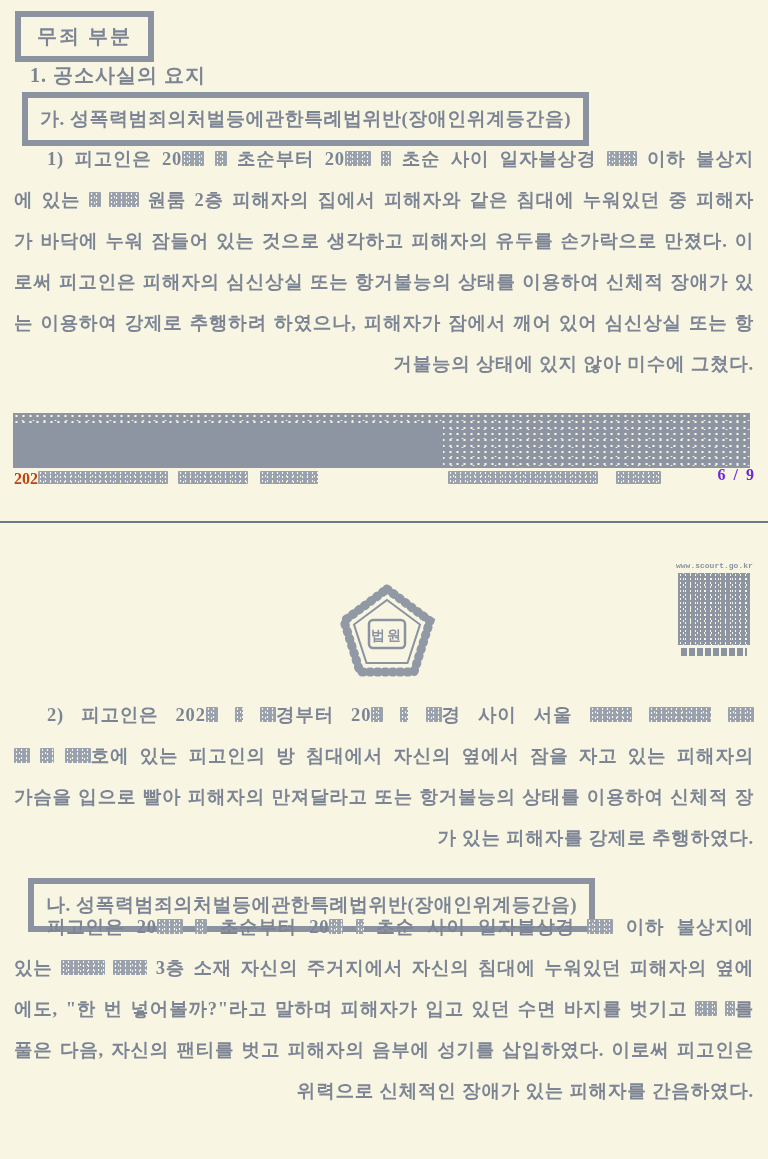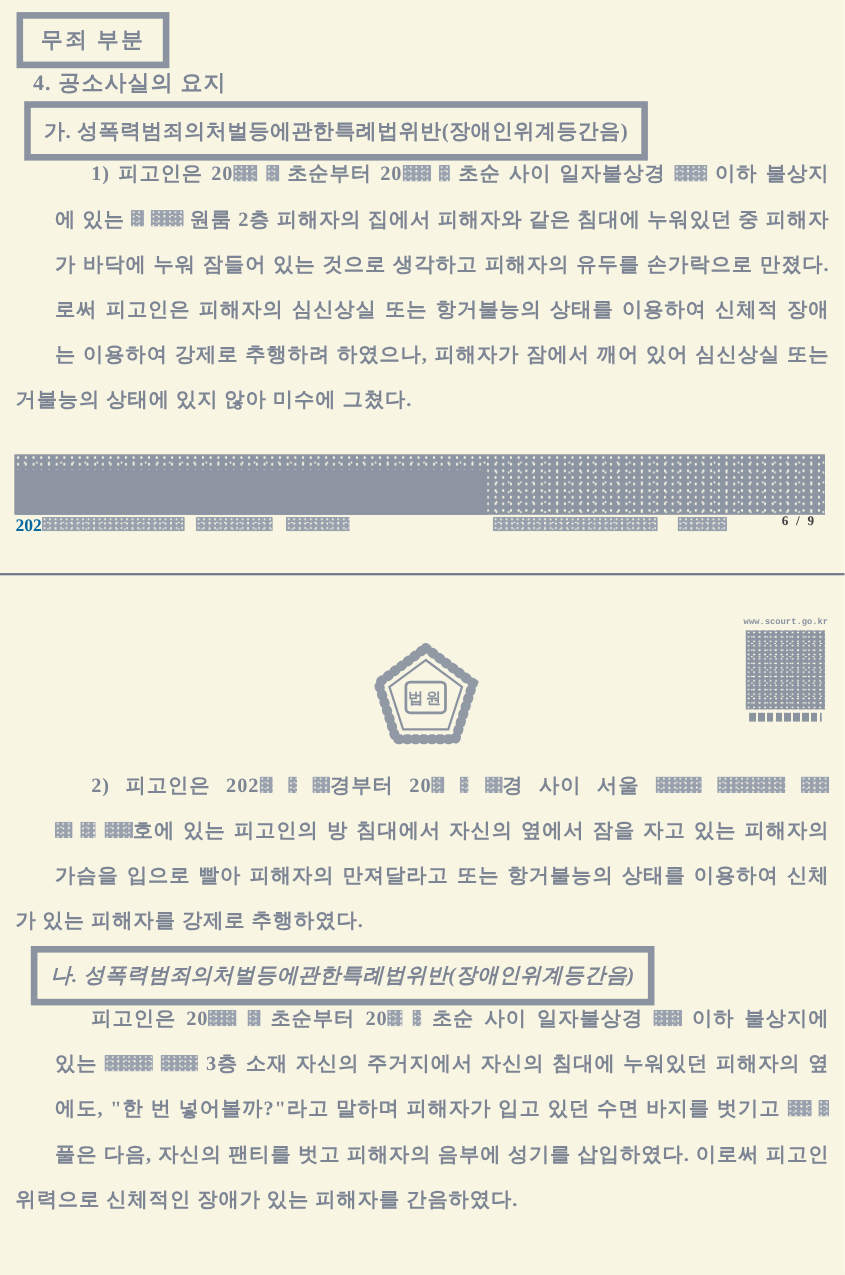--- a/index.html
+++ b/index.html
@@ -16,52 +16,52 @@
     position:absolute;
     border:6px solid #8b93a1;
     background:#f8f6e3;
     font-weight:bold;
     white-space:nowrap;
     display:inline-block;
   }
   #verdict-box{left:15px;top:11px;padding:6px 16px;font-size:20px;letter-spacing:2px;}
   #section1{position:absolute;left:30px;top:62px;font-size:20px;font-weight:bold;letter-spacing:1px;}
   #charge-a{left:22px;top:92px;padding:8px 12px;font-size:19px;letter-spacing:.5px;}
-  #charge-b{left:28px;top:860px;padding:8px 12px;font-size:19px;letter-spacing:.5px;font-style:italic;}
+  #charge-b{left:28px;top:878px;padding:8px 12px;font-size:19px;letter-spacing:.5px;}
   
   .para{
     position:absolute;left:14px;width:740px;
     font-size:18.5px;font-weight:bold;letter-spacing:.8px;
     line-height:41px;
   }
-  .para .line{height:41px;overflow:hidden;}
-  .para .line.j{text-align:justify;text-align-last:justify;margin-left:36px;}
+  .para .line{height:41px;overflow:hidden;text-align:right;}
+  .para .line.j{text-align:justify;text-align-last:justify;}
   .para .line:first-child{text-indent:33px;}
   #para1{top:139px;}
   #para2{top:695px;}
   #para3{top:907px;}
   
   .r{
     display:inline-block;height:15px;vertical-align:-1px;border-radius:1px;
     background-color:#99a1af;
     background-image:radial-gradient(#f8f6e3 .9px,transparent 1.2px),radial-gradient(#f2f0dd .7px,transparent 1px);
     background-size:5px 4px,7px 6px;background-position:0 0,2px 2px;
   }
   .g{display:inline-block;height:1px;}
   
   .speckle{
     background-color:#8d95a3;
     background-image:radial-gradient(#f8f6e3 1px,transparent 1.35px),radial-gradient(#f8f6e3 .8px,transparent 1.1px);
     background-size:7px 6px,11px 9px;background-position:0 0,4px 3px;
   }
   #noise-band{position:absolute;left:13px;top:413px;width:737px;height:55px;}
   #noise-solid{position:absolute;left:2px;top:14px;width:428px;height:41px;background:#8d95a3;}
-  #year-line{position:absolute;left:14px;top:470px;height:18px;font-size:16px;font-weight:bold;color:#0369a1;white-space:nowrap;}
+  #year-line{position:absolute;left:14px;top:470px;height:18px;font-size:16px;font-weight:bold;color:#c2410c;white-space:nowrap;}
   #year-line .r{height:13px;vertical-align:0;}
-  #page-indicator{position:absolute;right:26px;top:466px;font-size:12px;font-weight:bold;letter-spacing:2px;color:#404040;}
+  #page-indicator{position:absolute;right:12px;top:466px;font-size:16px;font-weight:bold;letter-spacing:2px;color:#6d28d9;}
   #dark-band{
     position:absolute;left:0;top:489px;width:768px;height:31px;
     background-color:#8b93a1;
     background-image:radial-gradient(#f8f6e3 .9px,transparent 1.2px),radial-gradient(#eeecd9 .7px,transparent 1px);
     background-size:6px 5px,9px 8px;background-position:0 0,3px 3px;
   }
   #band-watermark{
     position:absolute;right:3px;top:8px;
     font-size:14px;font-weight:bold;letter-spacing:1px;color:#e9e7d6;
     text-shadow:0 0 1px #6e7686;
@@ -85,21 +85,21 @@
 </style>
 </head>
 <body>
 
 <div class="page">
 
   <div class="boxed" id="verdict-box">
     <span>무죄 부분</span>
   </div>
 
-  <div id="section1">4. 공소사실의 요지</div>
+  <div id="section1">1. 공소사실의 요지</div>
 
   <div class="boxed" id="charge-a">
     <span>가. 성폭력범죄의처벌등에관한특례법위반(장애인위계등간음)</span>
   </div>
 
   <div class="para" id="para1">
       <div class="line j">1) 피고인은 20<span class="r" style="width: 22px;"></span> <span class="r" style="width: 12px;"></span> 초순부터 20<span class="r" style="width: 26px;"></span> <span class="r" style="width: 10px;"></span> 초순 사이 일자불상경 <span class="r" style="width: 30px;"></span> 이하 불상지</div>
       <div class="line j">에 있는 <span class="r" style="width: 12px;"></span> <span class="r" style="width: 30px;"></span> 원룸 2층 피해자의 집에서 피해자와 같은 침대에 누워있던 중 피해자</div>
       <div class="line j">가 바닥에 누워 잠들어 있는 것으로 생각하고 피해자의 유두를 손가락으로 만졌다. 이</div>
       <div class="line j">로써 피고인은 피해자의 심신상실 또는 항거불능의 상태를 이용하여 신체적 장애가 있</div>

